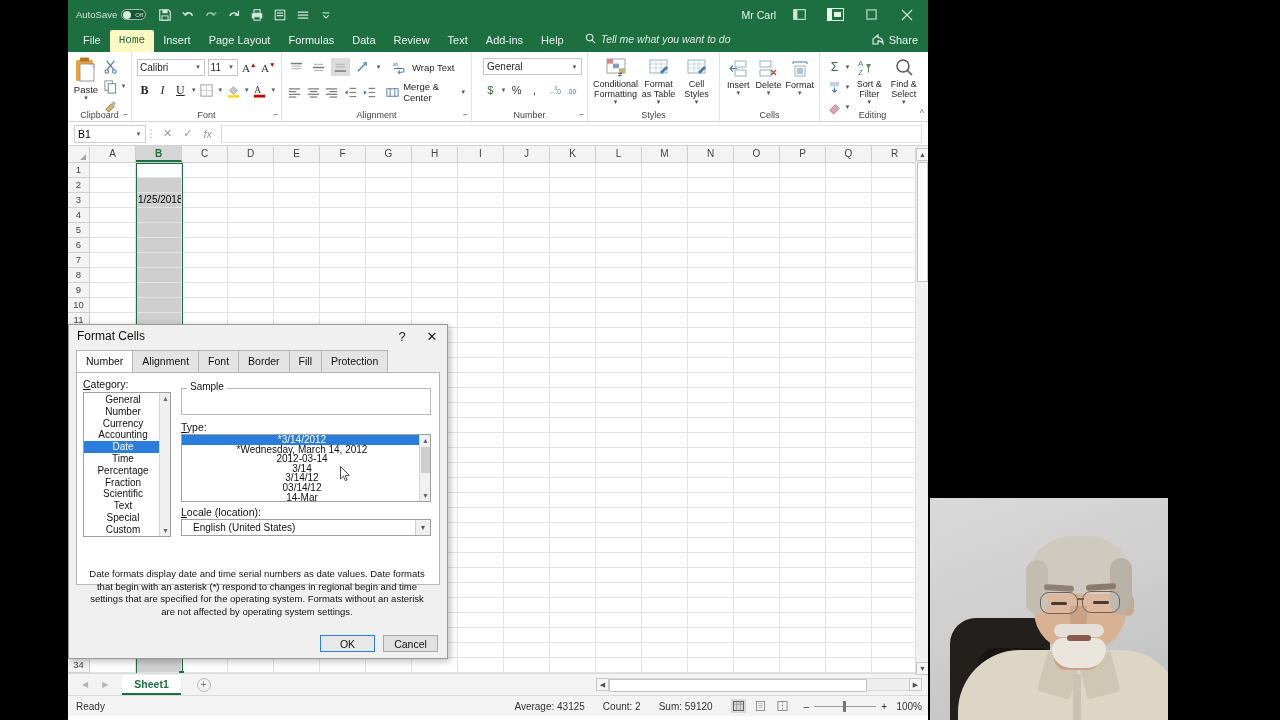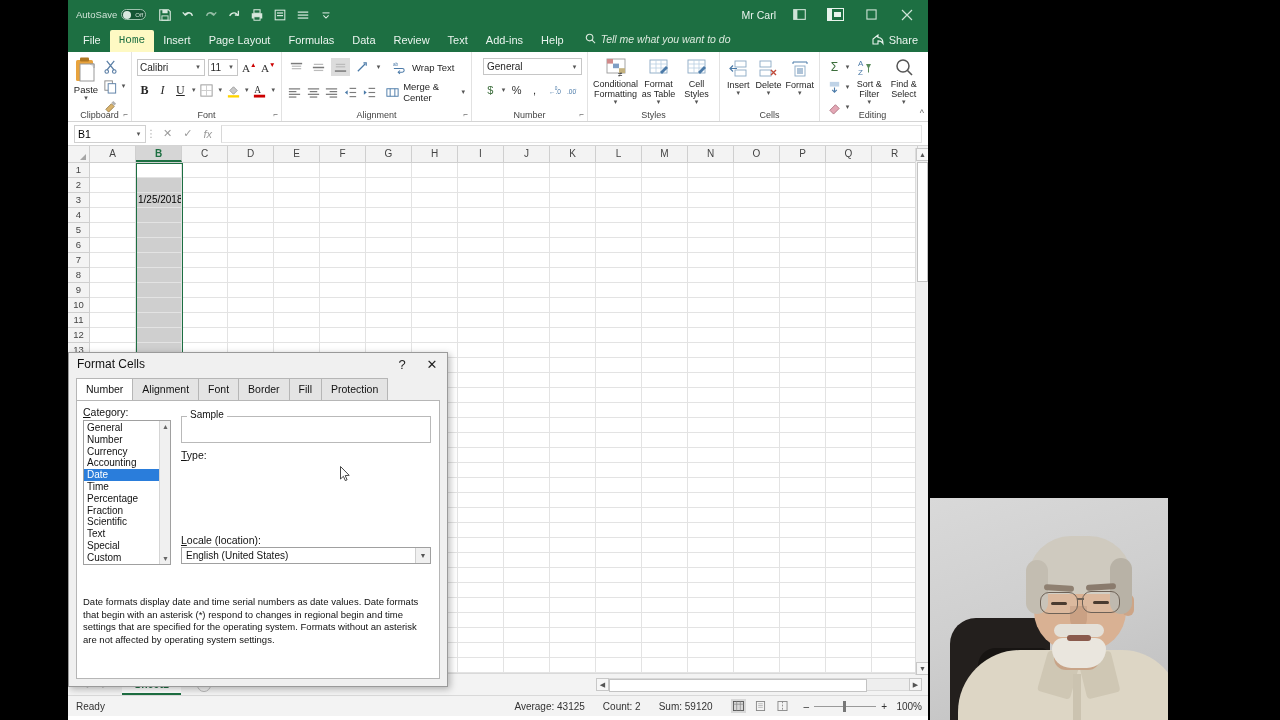--- a/index.html
+++ b/index.html
@@ -163,33 +163,33 @@
 
   
   .vscroll { position: absolute; right: 0; top: 148px; width: 13px; height: 527px; background: #f0f0f0; border-left:1px solid #dcdcdc; }
   .vs-btn { width: 13px; height: 13px; border: 1px solid #c8c8c8; background: #f6f6f6; display:flex; align-items:center; justify-content:center; font-size:7px; color:#555; }
   .vs-thumb { position:absolute; top: 14px; width: 11px; height: 120px; background: #fff; border: 1px solid #c3c3c3; left:1px; }
 
   
   #dialog {
     position: absolute; left: 68px; top: 324px; width: 380px; height: 335px;
     background: #f0f0f0; border: 1px solid #9a9a9a;
-    box-shadow: 2px 2px 7px rgba(0,0,0,.28); font-size: 11px; color: #111; margin-top: 28px;
+    box-shadow: 2px 2px 7px rgba(0,0,0,.28); font-size: 11px; color: #111;
   }
   .dlg-title { height: 22px; display: flex; align-items: center; background: #f0f0f0; padding-left: 8px; }
   .dlg-title-txt { font-size: 12px; }
   .dlg-title-btns { margin-left: auto; display: flex; }
   .dlg-tbtn { width: 30px; height: 22px; display:flex; align-items:center; justify-content:center; font-size: 13px; color: #222; }
   .dlg-tabs { display: flex; padding-left: 7px; margin-top: 3px; }
   .dtab {
     font-size: 10.5px; padding: 4px 9px; border: 1px solid #b6b6b6; background: #e4e4e4;
     margin-right: -1px; border-bottom: none;
   }
   .dtab.active { background: #fff; padding-bottom: 5px; position: relative; z-index: 2; }
-  .dlg-body { margin: 0 7px 7px 7px; background: #fff; border: 1px solid #b6b6b6; height: 279px; position: relative; }
+  .dlg-body { margin: 0 7px 7px 7px; background: #fff; border: 1px solid #b6b6b6; height: 213px; position: relative; text-align: center; }
   .lbl { font-size: 10.5px; }
   .underline-first::first-letter { text-decoration: underline; }
 
   .cat-label { position: absolute; left: 6px; top: 5px; }
   .cat-list {
     position: absolute; left: 6px; top: 19px; width: 88px; height: 145px;
     border: 1px solid #a0a0a0; background: #fff; overflow: hidden; display: flex;
   }
   .cat-items { flex: 1; padding-top: 1px; }
   .cat-item { font-size: 10px; line-height: 11.8px; padding-left: 3px; }
@@ -209,21 +209,21 @@
   .type-items { flex: 1; }
   .type-item { font-size: 10px; line-height: 9.6px; padding: 0 0 0 3px; height: 9.6px; }
   .type-item.sel { background: #2a7ddb; color: #fff; }
   .type-sb { width: 11px; background: #f0f0f0; border-left: 1px solid #d5d5d5; position: relative; }
   .type-thumb { position:absolute; top: 12px; left:1px; width: 9px; height: 26px; background: #cdcdcd; }
 
   .locale-lbl { position: absolute; left: 104px; top: 133px; font-size: 10.5px; }
   .locale-box {
     position: absolute; left: 104px; top: 146px; right: 8px; height: 17px;
     border: 1px solid #a0a0a0; background: #fff; display: flex; align-items: center;
-    font-size: 10px; padding-left: 4px;
+    font-size: 10px; padding-left: 11px;
   }
   .locale-arrow { margin-left: auto; width: 15px; height: 15px; background: #f0f0f0; border-left: 1px solid #cfcfcf;
                   display:flex; align-items:center; justify-content:center; font-size: 7px; color:#555; }
 
   .desc { position: absolute; left: 6px; top: 195px; right: 8px; font-size: 9.5px; line-height: 12.5px; color: #111; }
 
   .dlg-footer { position: absolute; left: 0; right: 0; bottom: 6px; display: flex; justify-content: flex-end; gap: 8px; padding-right: 9px; }
   .dbtn { width: 55px; height: 17px; font-size: 10.5px; background: #e1e1e1; border: 1px solid #a9a9a9;
           display:flex; align-items:center; justify-content:center; }
   .dbtn.default { border: 1.6px solid #2a7ddb; background: #e8e8e8; }
@@ -1601,30 +1601,50 @@
         <div class="cat-sb">
           <div class="sb-arrow">▲</div>
           <div class="sb-arrow bot">▼</div>
         </div>
       </div>
 
       <div class="sample-box"></div>
       <div class="sample-lbl">Sample</div>
 
       <div class="type-lbl underline-first">Type:</div>
+      <div class="type-list">
+        <div class="type-items" id="type-items">
+            <div class="type-item sel">*3/14/2012</div>
+            <div class="type-item">*Wednesday, March 14, 2012</div>
+            <div class="type-item">2012-03-14</div>
+            <div class="type-item">3/14</div>
+            <div class="type-item">3/14/12</div>
+            <div class="type-item">03/14/12</div>
+            <div class="type-item">14-Mar</div>
+          </div>
+        <div class="type-sb">
+          <div class="sb-arrow">▲</div>
+          <div class="type-thumb"></div>
+          <div class="sb-arrow bot">▼</div>
+        </div>
+      </div>
 
       <div class="locale-lbl underline-first">Locale (location):</div>
       <div class="locale-box">
         <span>English (United States)</span>
         <span class="locale-arrow">▼</span>
       </div>
 
       <div class="desc">Date formats display date and time serial numbers as date values.  Date formats that begin with an asterisk (*) respond to changes in regional begin and time settings that are specified for the operating system. Formats without an asterisk are not affected by operating system settings.</div>
     </div>
 
+    <div class="dlg-footer">
+      <div class="dbtn default">OK</div>
+      <div class="dbtn">Cancel</div>
+    </div>
   </div>
 
   <svg class="cursor" viewBox="0 0 11 16">
     <path d="M0.5 0.5L0.5 13 3.4 10.3 5.3 14.6 7.1 13.8 5.2 9.6 9.2 9.3z" fill="#fff" stroke="#333" stroke-width="0.9"></path>
   </svg>
 
   <div id="webcam">
     <div class="wall"></div>
     <div class="chair"></div>
     <div class="chair2"></div>

